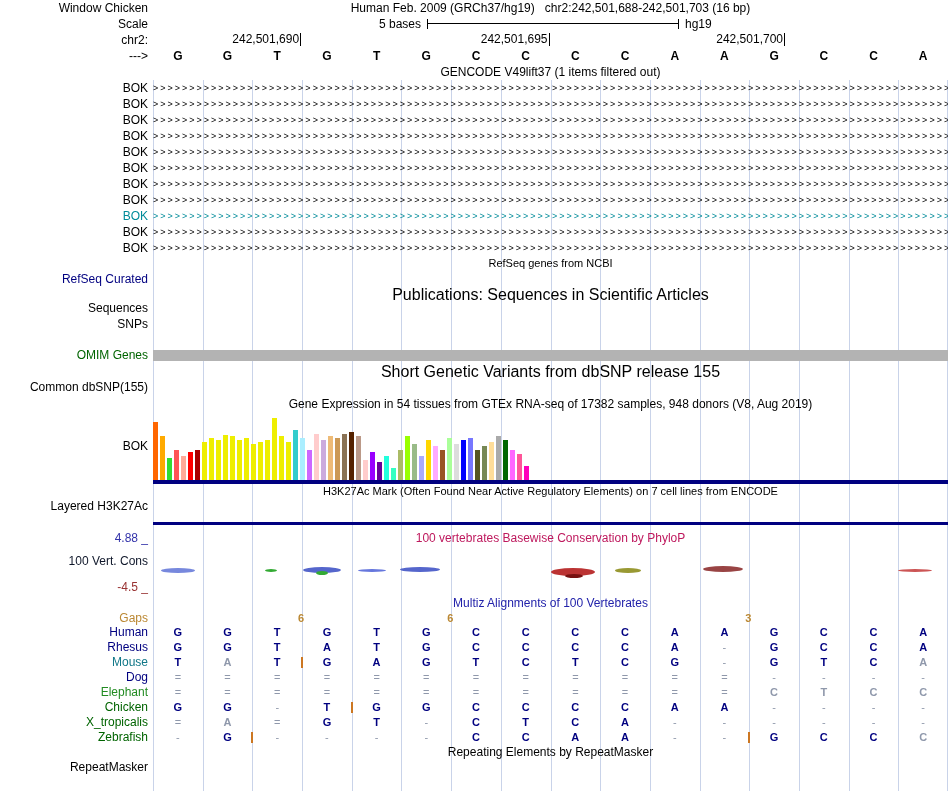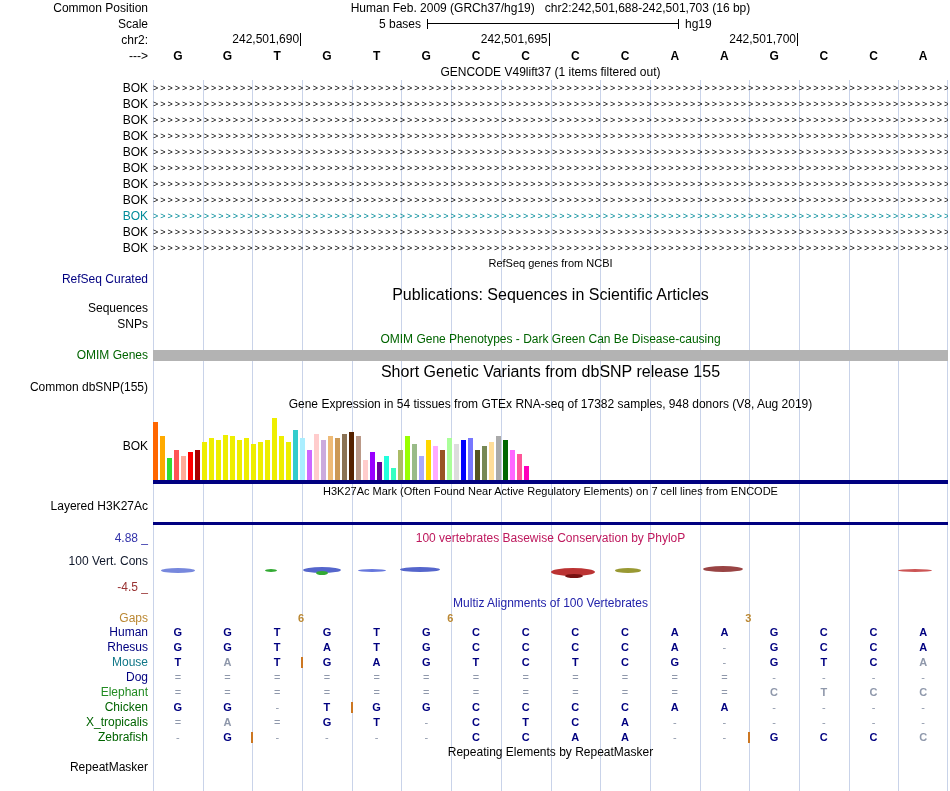--- a/index.html
+++ b/index.html
@@ -77,39 +77,39 @@
   .instick { position:absolute; top:2px; width:2px; height:11px; background:#cc7722; }
   .gapnum { position:absolute; top:0; font-size:11px; font-weight:bold; }
 </style>
 </head>
 <body>
 
 <div class="page">
   <div class="gridlines"></div>
 
   <div class="row h16">
-    <div class="gutter lab">Common Position</div>
+    <div class="gutter lab">Window Chicken</div>
     <div class="content title pre">Human Feb. 2009 (GRCh37/hg19)   chr2:242,501,688-242,501,703 (16 bp)</div>
   </div>
 
   <div class="row h16">
     <div class="gutter lab">Scale</div>
     <div class="content">
       <span class="scale-text">5 bases</span>
       <div class="ruler"></div>
       <span class="scale-genome">hg19</span>
     </div>
   </div>
 
   <div class="row h16">
     <div class="gutter lab">chr2:</div>
     <div class="content" id="coord-content">
         <span class="coord" style="left: 28.0625px;">242,501,690</span>
         <span class="coord" style="left: 276.5px;">242,501,695</span>
-        <span class="coord" style="left: 525px; text-align: right;">242,501,700</span>
+        <span class="coord" style="left: 512px; text-align: right;">242,501,700</span>
       </div>
   </div>
 
   <div class="row h16">
     <div class="gutter lab">---&gt;</div>
     <div class="content basecells" id="base-row">
         <span class="bcell">G</span>
         <span class="bcell">G</span>
         <span class="bcell">T</span>
         <span class="bcell">G</span>
@@ -197,21 +197,20 @@
     <div class="content"></div>
   </div>
 
   <div class="row h16">
     <div class="gutter lab">SNPs</div>
     <div class="content"></div>
   </div>
 
   <div class="row h15">
     <div class="gutter"></div>
-    <div class="content title" style="color: rgb(0, 100, 0);">OMIM Gene Phenotypes - Dark Green Can Be Disease-causing</div>
   </div>
   <div class="row h17">
     <div class="gutter lab" style="color: rgb(0, 100, 0);">OMIM Genes</div>
     <div class="content">
       <div class="omim-bar" style="background: rgb(179, 179, 179);"></div>
     </div>
   </div>
 
   <div class="row h15 fs10">
     <div class="gutter"></div>

